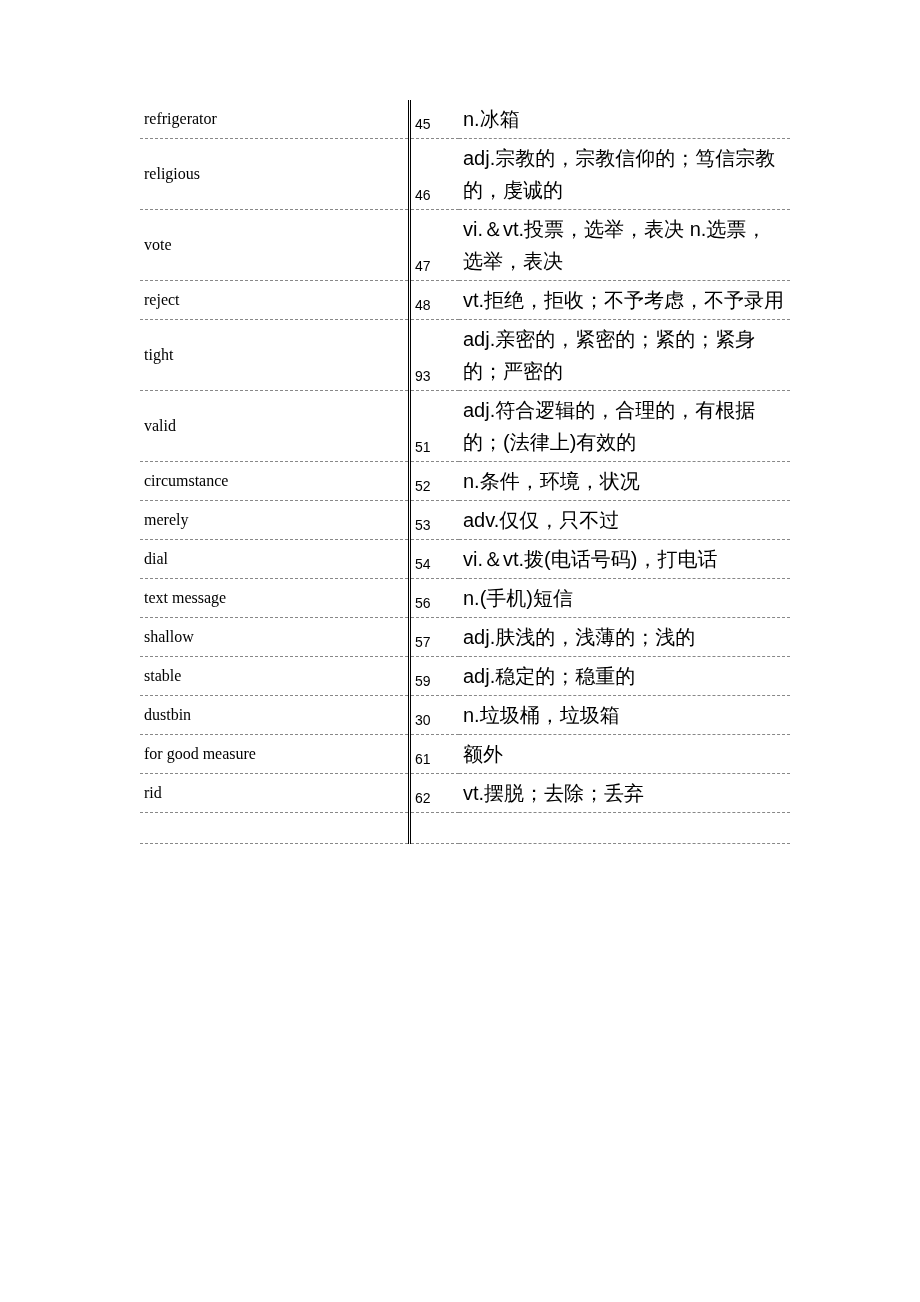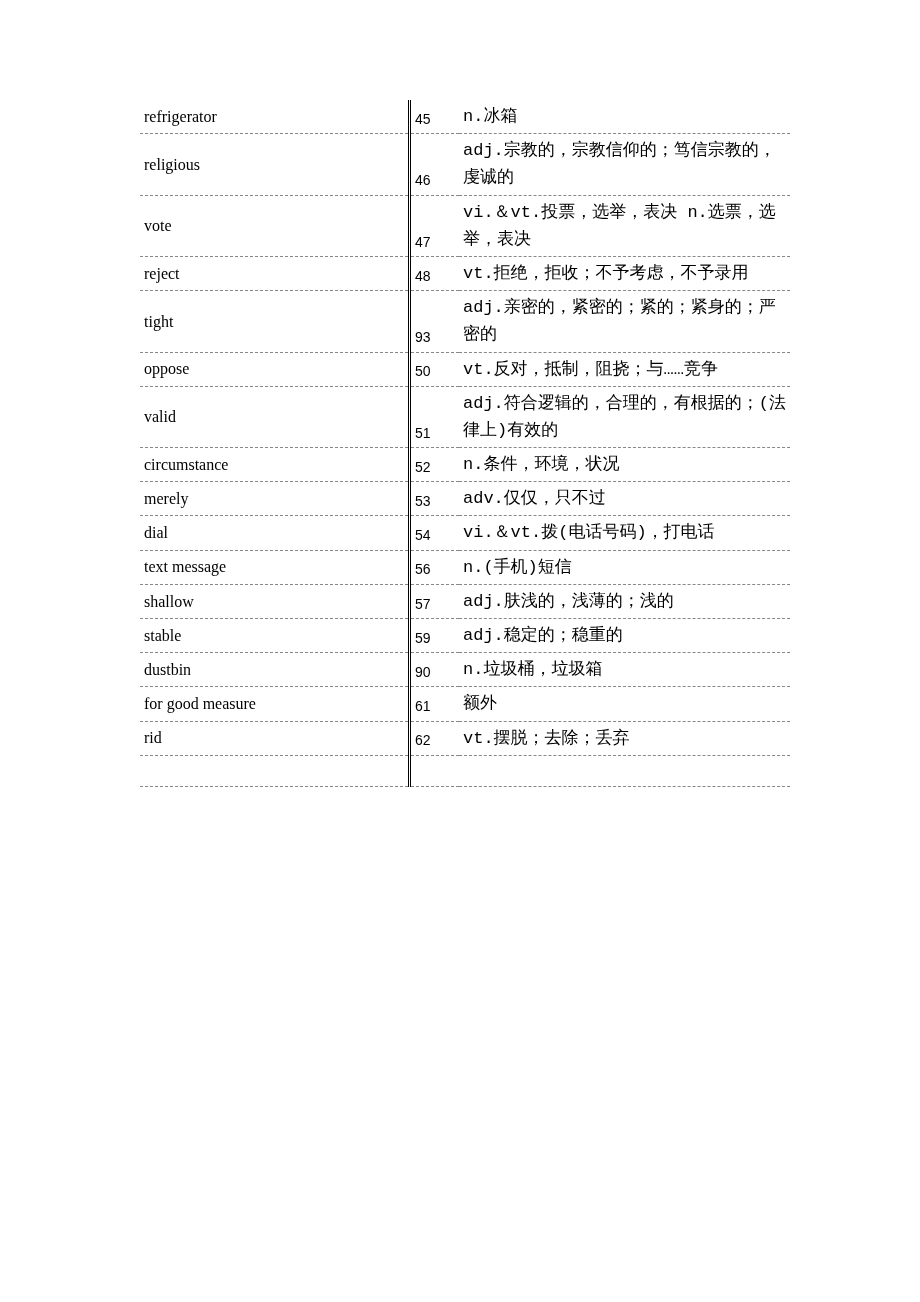--- a/index.html
+++ b/index.html
@@ -34,22 +34,22 @@
     font-size: 16px;
   }
   .col-num {
     width: 38px;
     vertical-align: bottom !important;
     font-family: Arial, sans-serif;
     font-size: 14px;
     padding-right: 6px !important;
   }
   .col-def {
-    font-family: Liberation Mono, monospace;
-    font-size: 17px;
+    font-family: Liberation Sans, sans-serif;
+    font-size: 20px;
   }
   .col-en, .col-num {
     border-right: none;
   }
   .divider {
     border-left: 3px double #000;
   }
   .last-row td {
     border-bottom: 1px dashed #888;
     height: 24px;
@@ -80,25 +80,20 @@
           <td class="col-en">reject</td>
           <td class="col-num divider">48</td>
           <td class="col-def">vt.拒绝，拒收；不予考虑，不予录用</td>
         </tr>
         <tr>
           <td class="col-en">tight</td>
           <td class="col-num divider">93</td>
           <td class="col-def">adj.亲密的，紧密的；紧的；紧身的；严密的</td>
         </tr>
         <tr>
-          <td class="col-en">oppose</td>
-          <td class="col-num divider">50</td>
-          <td class="col-def">vt.反对，抵制，阻挠；与……竞争</td>
-        </tr>
-        <tr>
           <td class="col-en">valid</td>
           <td class="col-num divider">51</td>
           <td class="col-def">adj.符合逻辑的，合理的，有根据的；(法律上)有效的</td>
         </tr>
         <tr>
           <td class="col-en">circumstance</td>
           <td class="col-num divider">52</td>
           <td class="col-def">n.条件，环境，状况</td>
         </tr>
         <tr>
@@ -121,21 +116,21 @@
           <td class="col-num divider">57</td>
           <td class="col-def">adj.肤浅的，浅薄的；浅的</td>
         </tr>
         <tr>
           <td class="col-en">stable</td>
           <td class="col-num divider">59</td>
           <td class="col-def">adj.稳定的；稳重的</td>
         </tr>
         <tr>
           <td class="col-en">dustbin</td>
-          <td class="col-num divider">90</td>
+          <td class="col-num divider">30</td>
           <td class="col-def">n.垃圾桶，垃圾箱</td>
         </tr>
         <tr>
           <td class="col-en">for good measure</td>
           <td class="col-num divider">61</td>
           <td class="col-def">额外</td>
         </tr>
         <tr>
           <td class="col-en">rid</td>
           <td class="col-num divider">62</td>

